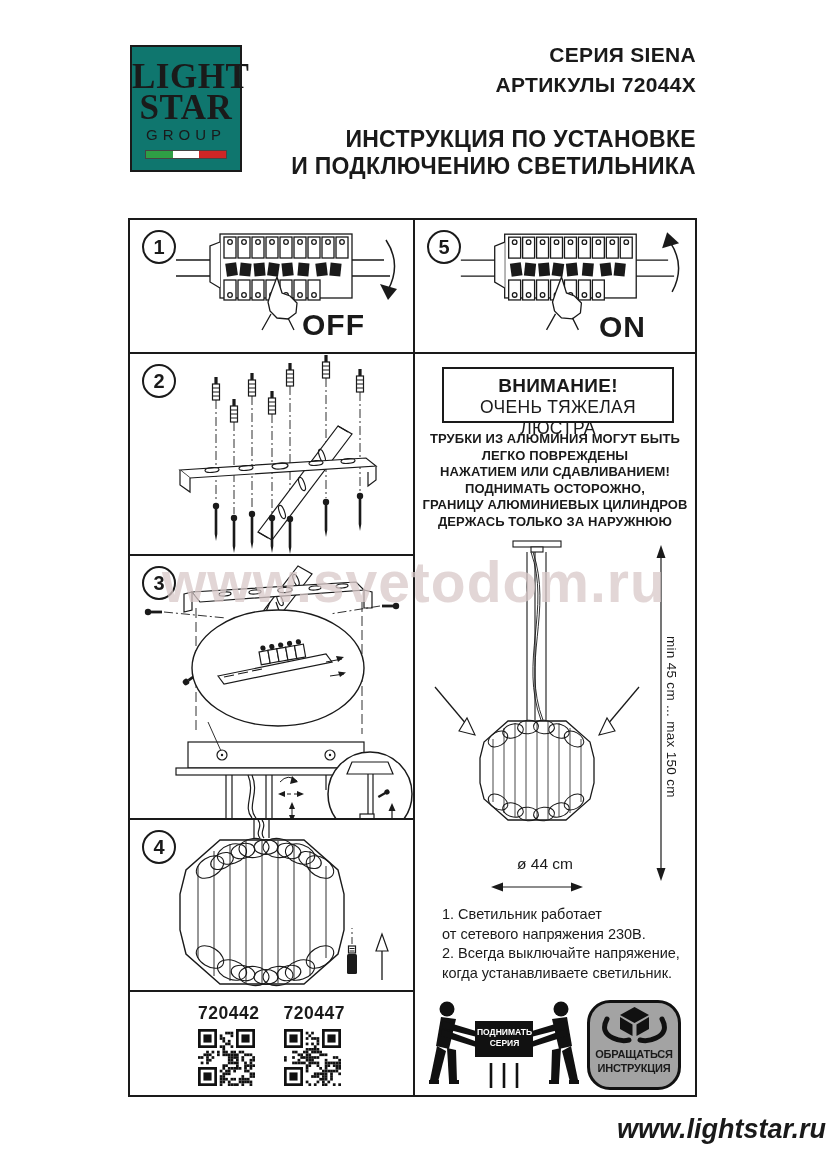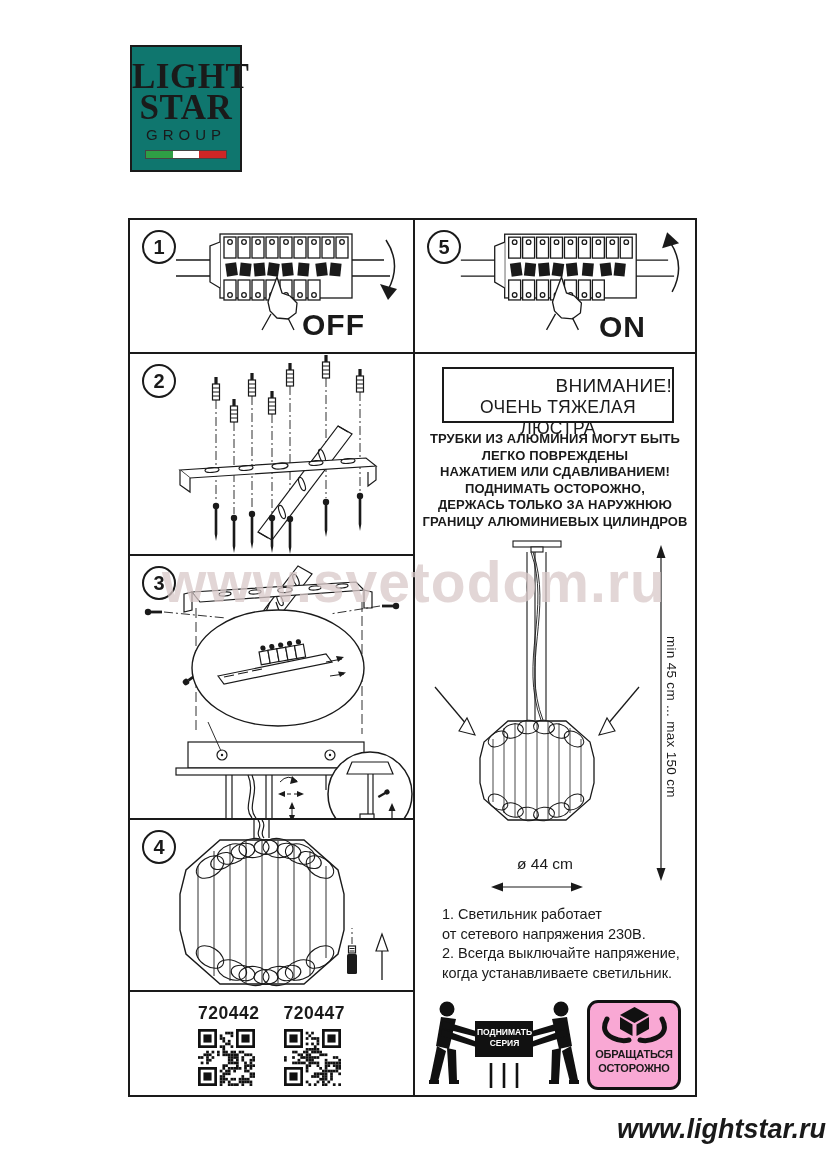--- a/index.html
+++ b/index.html
@@ -25,32 +25,32 @@
   .cell{position:relative;box-sizing:border-box;border-bottom:2px solid #1a1a1a;background:#fff;}
   .cell.last{border-bottom:none;}
   .num{position:absolute;left:12px;top:10px;width:34px;height:34px;border:2px solid #1a1a1a;
        border-radius:50%;display:flex;align-items:center;justify-content:center;
        font-size:20px;font-weight:bold;background:#fff;z-index:3;box-sizing:border-box;}
   .illus{position:absolute;left:0;top:0;}
   .switch-label{position:absolute;font-weight:bold;font-size:30px;letter-spacing:1px;z-index:2;}
   
   .warn-box{position:absolute;left:27px;top:13px;width:232px;height:56px;border:2.5px solid #1a1a1a;
             box-sizing:border-box;text-align:center;padding-top:5px;background:#fff;z-index:2;}
-  .warn-box .l1{font-weight:normal;font-size:19px;line-height:23px;letter-spacing:0.3px;text-align:right;}
+  .warn-box .l1{font-weight:bold;font-size:19px;line-height:23px;letter-spacing:0.3px;}
   .warn-box .l2{font-size:17.5px;line-height:21px;letter-spacing:0.3px;}
   .warn-text{position:absolute;left:0;top:77px;width:100%;text-align:center;
              font-weight:bold;font-size:13px;line-height:16.5px;letter-spacing:0.1px;z-index:2;}
   .dim-label{position:absolute;left:249px;top:246px;height:234px;writing-mode:vertical-rl;
              text-align:center;font-size:13.5px;letter-spacing:0.3px;}
   .dia-label{position:absolute;left:50px;top:501px;width:160px;text-align:center;font-size:15.5px;}
   .notes{position:absolute;left:27px;top:551px;font-size:14.5px;line-height:19.5px;}
   .lift-text{position:absolute;left:61px;top:666px;width:57px;height:34px;z-index:2;color:#fff;
              font-weight:bold;font-size:8.5px;line-height:10.5px;text-align:center;padding-top:7px;box-sizing:border-box;}
   .care-box{position:absolute;left:172px;top:646px;width:94px;height:90px;border:3.5px solid #111;
-            border-radius:11px;box-sizing:border-box;background:#f9a8d4;text-align:center;}
+            border-radius:23px;box-sizing:border-box;background:#a3a3a3;text-align:center;}
   .care-text{font-weight:bold;font-size:11px;line-height:13.5px;margin-top:1px;letter-spacing:-0.2px;}
   
   .qr-row{display:flex;justify-content:center;gap:24px;padding-top:11px;}
   .qr-item{text-align:center;}
   .qr-num{font-weight:bold;font-size:17.5px;letter-spacing:0.5px;margin-bottom:5px;}
   
   .watermark{position:absolute;left:162px;top:549px;font-size:57px;font-weight:bold;
              color:#d9c9c9;opacity:0.75;letter-spacing:1px;z-index:6;pointer-events:none;white-space:nowrap;}
   .footer{position:absolute;left:0;width:100%;top:1114px;text-align:right;font-weight:bold;font-size:27px;font-style:italic;}
   svg{display:block;}
@@ -64,20 +64,28 @@
     <div class="logo-word first">LIGHT</div>
     <div class="logo-word">STAR</div>
     <div class="logo-group">GROUP</div>
     <div class="logo-flag">
       <div style="background:#2f9e45"></div>
       <div style="background:#ffffff"></div>
       <div style="background:#cf2626"></div>
     </div>
   </div>
 
+  <div class="hdr">
+    <div class="hdr-series">СЕРИЯ SIENA</div>
+    <div class="hdr-articles">АРТИКУЛЫ 72044X</div>
+    <div class="hdr-title">
+      <div>ИНСТРУКЦИЯ ПО УСТАНОВКЕ</div>
+      <div>И ПОДКЛЮЧЕНИЮ СВЕТИЛЬНИКА</div>
+    </div>
+  </div>
 
   <div class="grid">
 
     <div class="col col-left">
 
       <div class="cell" style="height:134px">
         <div class="num">1</div>
         <svg class="illus" width="285" height="132" viewBox="0 0 285 132">
           <defs>
             <g id="breaker" stroke="#1a1a1a" stroke-width="1.3" fill="none">
@@ -621,22 +629,22 @@
         <div class="warn-box">
           <div class="l1">ВНИМАНИЕ!</div>
           <div class="l2">ОЧЕНЬ ТЯЖЕЛАЯ ЛЮСТРА</div>
         </div>
 
         <div class="warn-text">
           <div>ТРУБКИ ИЗ АЛЮМИНИЯ МОГУТ БЫТЬ</div>
           <div>ЛЕГКО ПОВРЕЖДЕНЫ</div>
           <div>НАЖАТИЕМ ИЛИ СДАВЛИВАНИЕМ!</div>
           <div>ПОДНИМАТЬ ОСТОРОЖНО,</div>
+          <div>ГРАНИЦУ АЛЮМИНИЕВЫХ ЦИЛИНДРОВ</div>
           <div>ДЕРЖАСЬ ТОЛЬКО ЗА НАРУЖНЮЮ</div>
-          <div>ГРАНИЦУ АЛЮМИНИЕВЫХ ЦИЛИНДРОВ</div>
         </div>
 
         <svg class="illus" style="top:185px" width="284" height="360" viewBox="0 0 284 360">
           <g stroke="#1a1a1a" stroke-width="1.1" fill="none">
             <rect x="98" y="2" width="48" height="6" fill="#fff"></rect>
             <rect x="116" y="8" width="12" height="5" fill="#fff"></rect>
             <path d="M112,13 V181 M120,13 V181 M131,13 V181"></path>
             <path d="M116,13 C136,70 104,122 126,181 M118,13 C138,72 106,124 128,181" stroke-width="0.9"></path>
             <polygon points="93,182 151,182 175,203 179,219 179,244 175,260 151,281 93,281 69,260 65,244 65,219 69,203" fill="#fff" stroke-width="1.3"></polygon>
             <path d="M78,200 V263 M89,189 V274 M100,184 V278 M111,182.5 V280 M122,182 V281 M133,182.5 V280 M144,184 V278 M155,189 V274 M166,200 V263" stroke-width="0.8"></path>
@@ -706,21 +714,21 @@
         <div class="care-box">
           <svg width="87" height="42" viewBox="0 0 87 42" style="margin:2px auto 0">
             <polygon points="43.5,2 58,10 43.5,18 29,10" fill="#111"></polygon>
             <polygon points="29,12 41.5,19.5 41.5,31 29,24" fill="#111"></polygon>
             <polygon points="58,12 45.5,19.5 45.5,31 58,24" fill="#111"></polygon>
             <path d="M16,14 q-7,13 6,19 q8,4 16,2" stroke="#111" stroke-width="5" fill="none" stroke-linecap="round"></path>
             <path d="M71,14 q7,13 -6,19 q-8,4 -16,2" stroke="#111" stroke-width="5" fill="none" stroke-linecap="round"></path>
           </svg>
           <div class="care-text">
             <div>ОБРАЩАТЬСЯ</div>
-            <div>ОСТОРОЖНО</div>
+            <div>ИНСТРУКЦИЯ</div>
           </div>
         </div>
 
       </div>
     </div>
   </div>
 
   <div class="watermark">www.svetodom.ru</div>
 
   <div class="footer">www.lightstar.ru</div>

